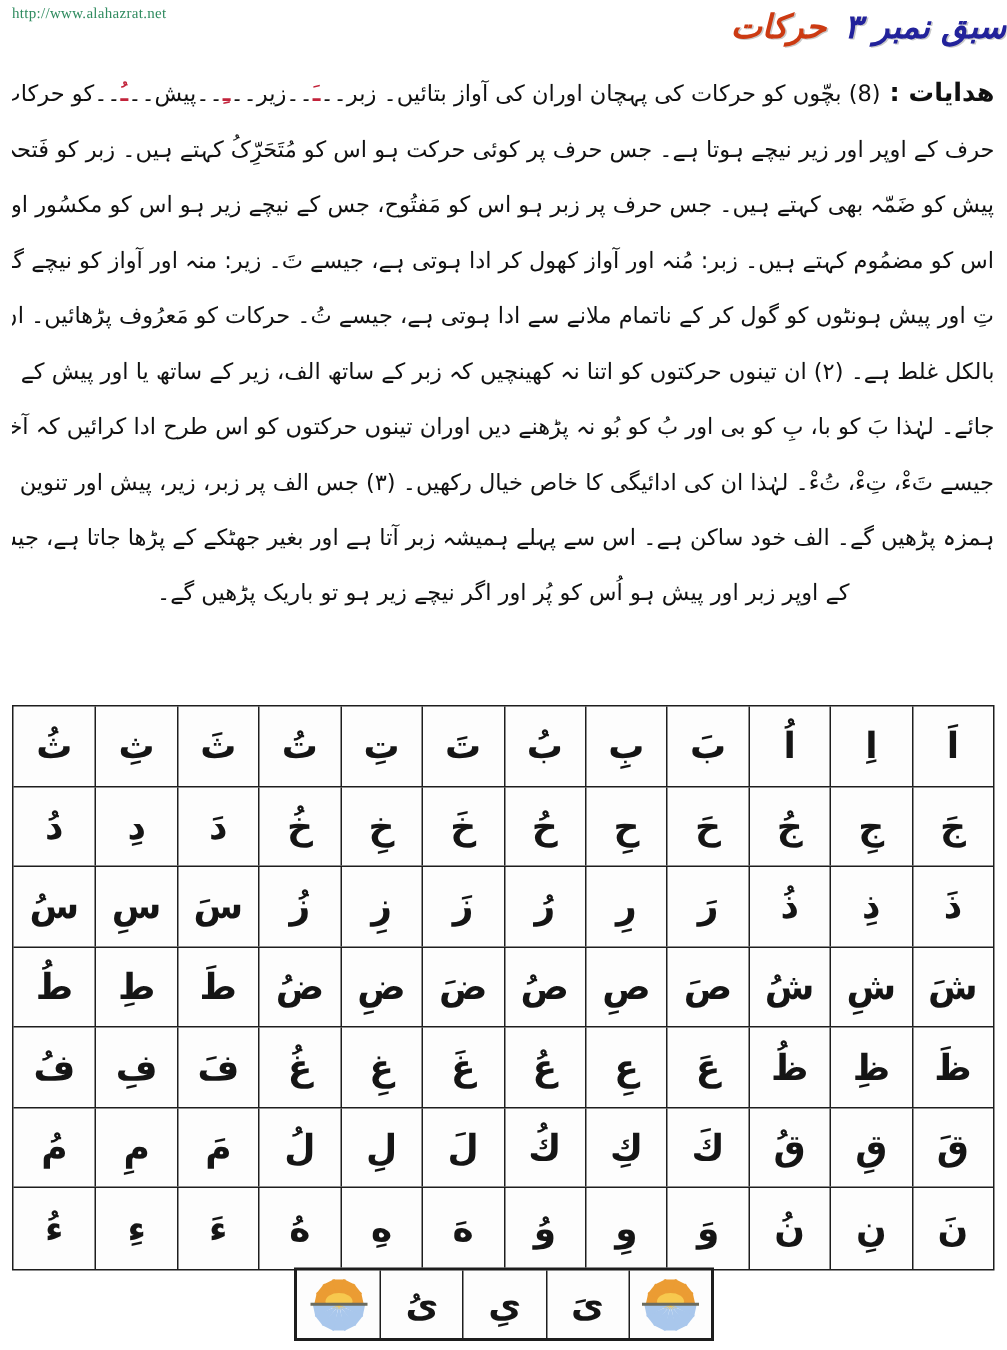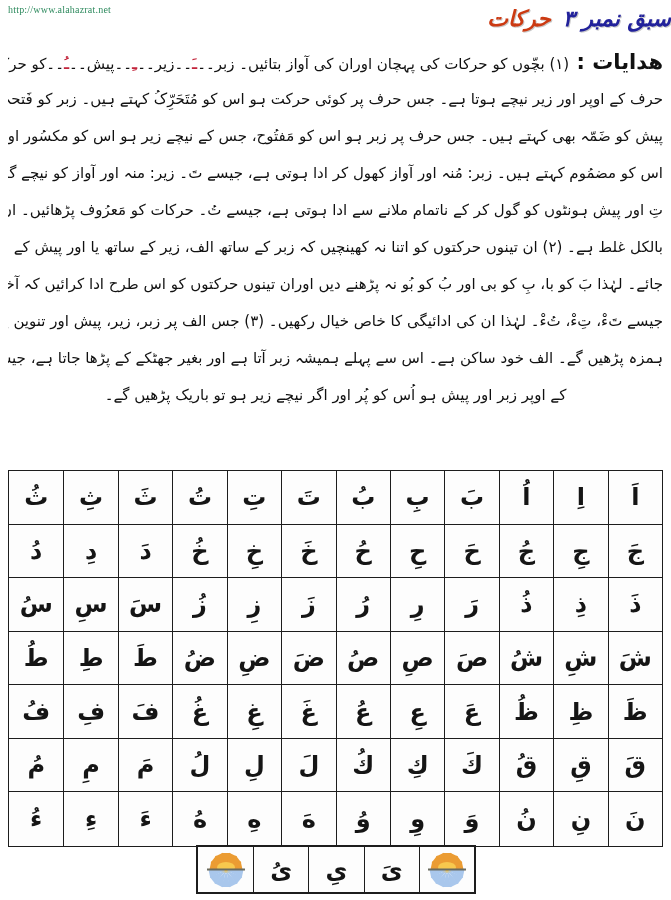--- a/index.html
+++ b/index.html
@@ -25,21 +25,21 @@
     position:absolute;top:44px;left:8px;right:8px;
     direction:rtl;
   }
   .instructions .line{
     height:37px;line-height:37px;
     font-size:15px;
     text-align:justify;text-align-last:justify;
     white-space:nowrap;overflow:hidden;
   }
   .instructions .line.center{text-align:right;text-align-last:center;}
-  .seg.bold{font-weight:bold;font-size:21px;}
+  .seg.bold{font-weight:bold;font-size:17px;}
   .seg.red{color:var(--red,#c2233a);font-weight:bold;}
   .letter-table{
     position:absolute;top:470px;left:8px;width:653px;height:375px;
     border:1px solid #1d1d1d;
     display:grid;grid-template-rows:repeat(7,1fr);
     direction:rtl;background:#fdfdfd;
   }
   .t-row{
     display:grid;grid-template-columns:repeat(12,1fr);
   }
@@ -64,21 +64,21 @@
 </head>
 <body>
 
 <div class="page">
 
   <div class="url" style="color: rgb(47, 139, 95);">http://www.alahazrat.net</div>
 
   <h1 class="title"><span class="lesson" style="color: rgb(34, 34, 155);">سبق نمبر ۳</span><span class="subject" style="color: rgb(204, 58, 18);">حرکات</span></h1>
 
   <div class="instructions">
-      <div class="line"><span class="seg bold">هدایات : </span><span class="seg">(۱) بچّوں کو حرکات کی پہچان اوران کی آواز بتائیں۔ زبر۔۔</span><span class="seg red">ـَ</span><span class="seg">۔۔زیر۔۔</span><span class="seg red">ـِ</span><span class="seg">۔۔پیش۔۔</span><span class="seg red">ـُ</span><span class="seg">۔۔کو حرکات کہتے ہیں۔ زبر، پیش</span></div>
+      <div class="line"><span class="seg bold">هدایات : </span><span class="seg">(8) بچّوں کو حرکات کی پہچان اوران کی آواز بتائیں۔ زبر۔۔</span><span class="seg red">ـَ</span><span class="seg">۔۔زیر۔۔</span><span class="seg red">ـِ</span><span class="seg">۔۔پیش۔۔</span><span class="seg red">ـُ</span><span class="seg">۔۔کو حرکات کہتے ہیں۔ زبر، پیش</span></div>
       <div class="line"><span class="seg">حرف کے اوپر اور زیر نیچے ہوتا ہے۔ جس حرف پر کوئی حرکت ہو اس کو مُتَحَرِّکُ کہتے ہیں۔ زبر کو فَتحہ، زیر کو کَسرہ اور</span></div>
       <div class="line"><span class="seg">پیش کو ضَمّہ بھی کہتے ہیں۔ جس حرف پر زبر ہو اس کو مَفتُوح، جس کے نیچے زیر ہو اس کو مکسُور اور جس کے اوپر پیش ہو</span></div>
       <div class="line"><span class="seg">اس کو مضمُوم کہتے ہیں۔ زبر: مُنہ اور آواز کھول کر ادا ہوتی ہے، جیسے تَ۔ زیر: منہ اور آواز کو نیچے گرا کر ادا ہوتی ہے، جیسے</span></div>
       <div class="line"><span class="seg">تِ اور پیش ہونٹوں کو گول کر کے ناتمام ملانے سے ادا ہوتی ہے، جیسے تُ۔ حرکات کو مَعرُوف پڑھائیں۔ ان کا مجہول پڑھنا</span></div>
       <div class="line"><span class="seg">بالکل غلط ہے۔ (۲) ان تینوں حرکتوں کو اتنا نہ کھینچیں کہ زبر کے ساتھ الف، زیر کے ساتھ یا اور پیش کے ساتھ واؤ پیدا ہو</span></div>
       <div class="line"><span class="seg">جائے۔ لہٰذا بَ کو با، بِ کو بی اور بُ کو بُو نہ پڑھنے دیں اوران تینوں حرکتوں کو اس طرح ادا کرائیں کہ آخر میں ہمزۂ ساکنہ پیدا نہ ہو،</span></div>
       <div class="line"><span class="seg">جیسے تَءْ، تِءْ، تُءْ۔ لہٰذا ان کی ادائیگی کا خاص خیال رکھیں۔ (۳) جس الف پر زبر، زیر، پیش اور تنوین یا جزم ہو تو اُسے</span></div>
       <div class="line"><span class="seg">ہمزہ پڑھیں گے۔ الف خود ساکن ہے۔ اس سے پہلے ہمیشہ زبر آتا ہے اور بغیر جھٹکے کے پڑھا جاتا ہے، جیسے مَا۔ (۴) جس را</span></div>
       <div class="line center"><span class="seg">کے اوپر زبر اور پیش ہو اُس کو پُر اور اگر نیچے زیر ہو تو باریک پڑھیں گے۔</span></div>
     </div>

